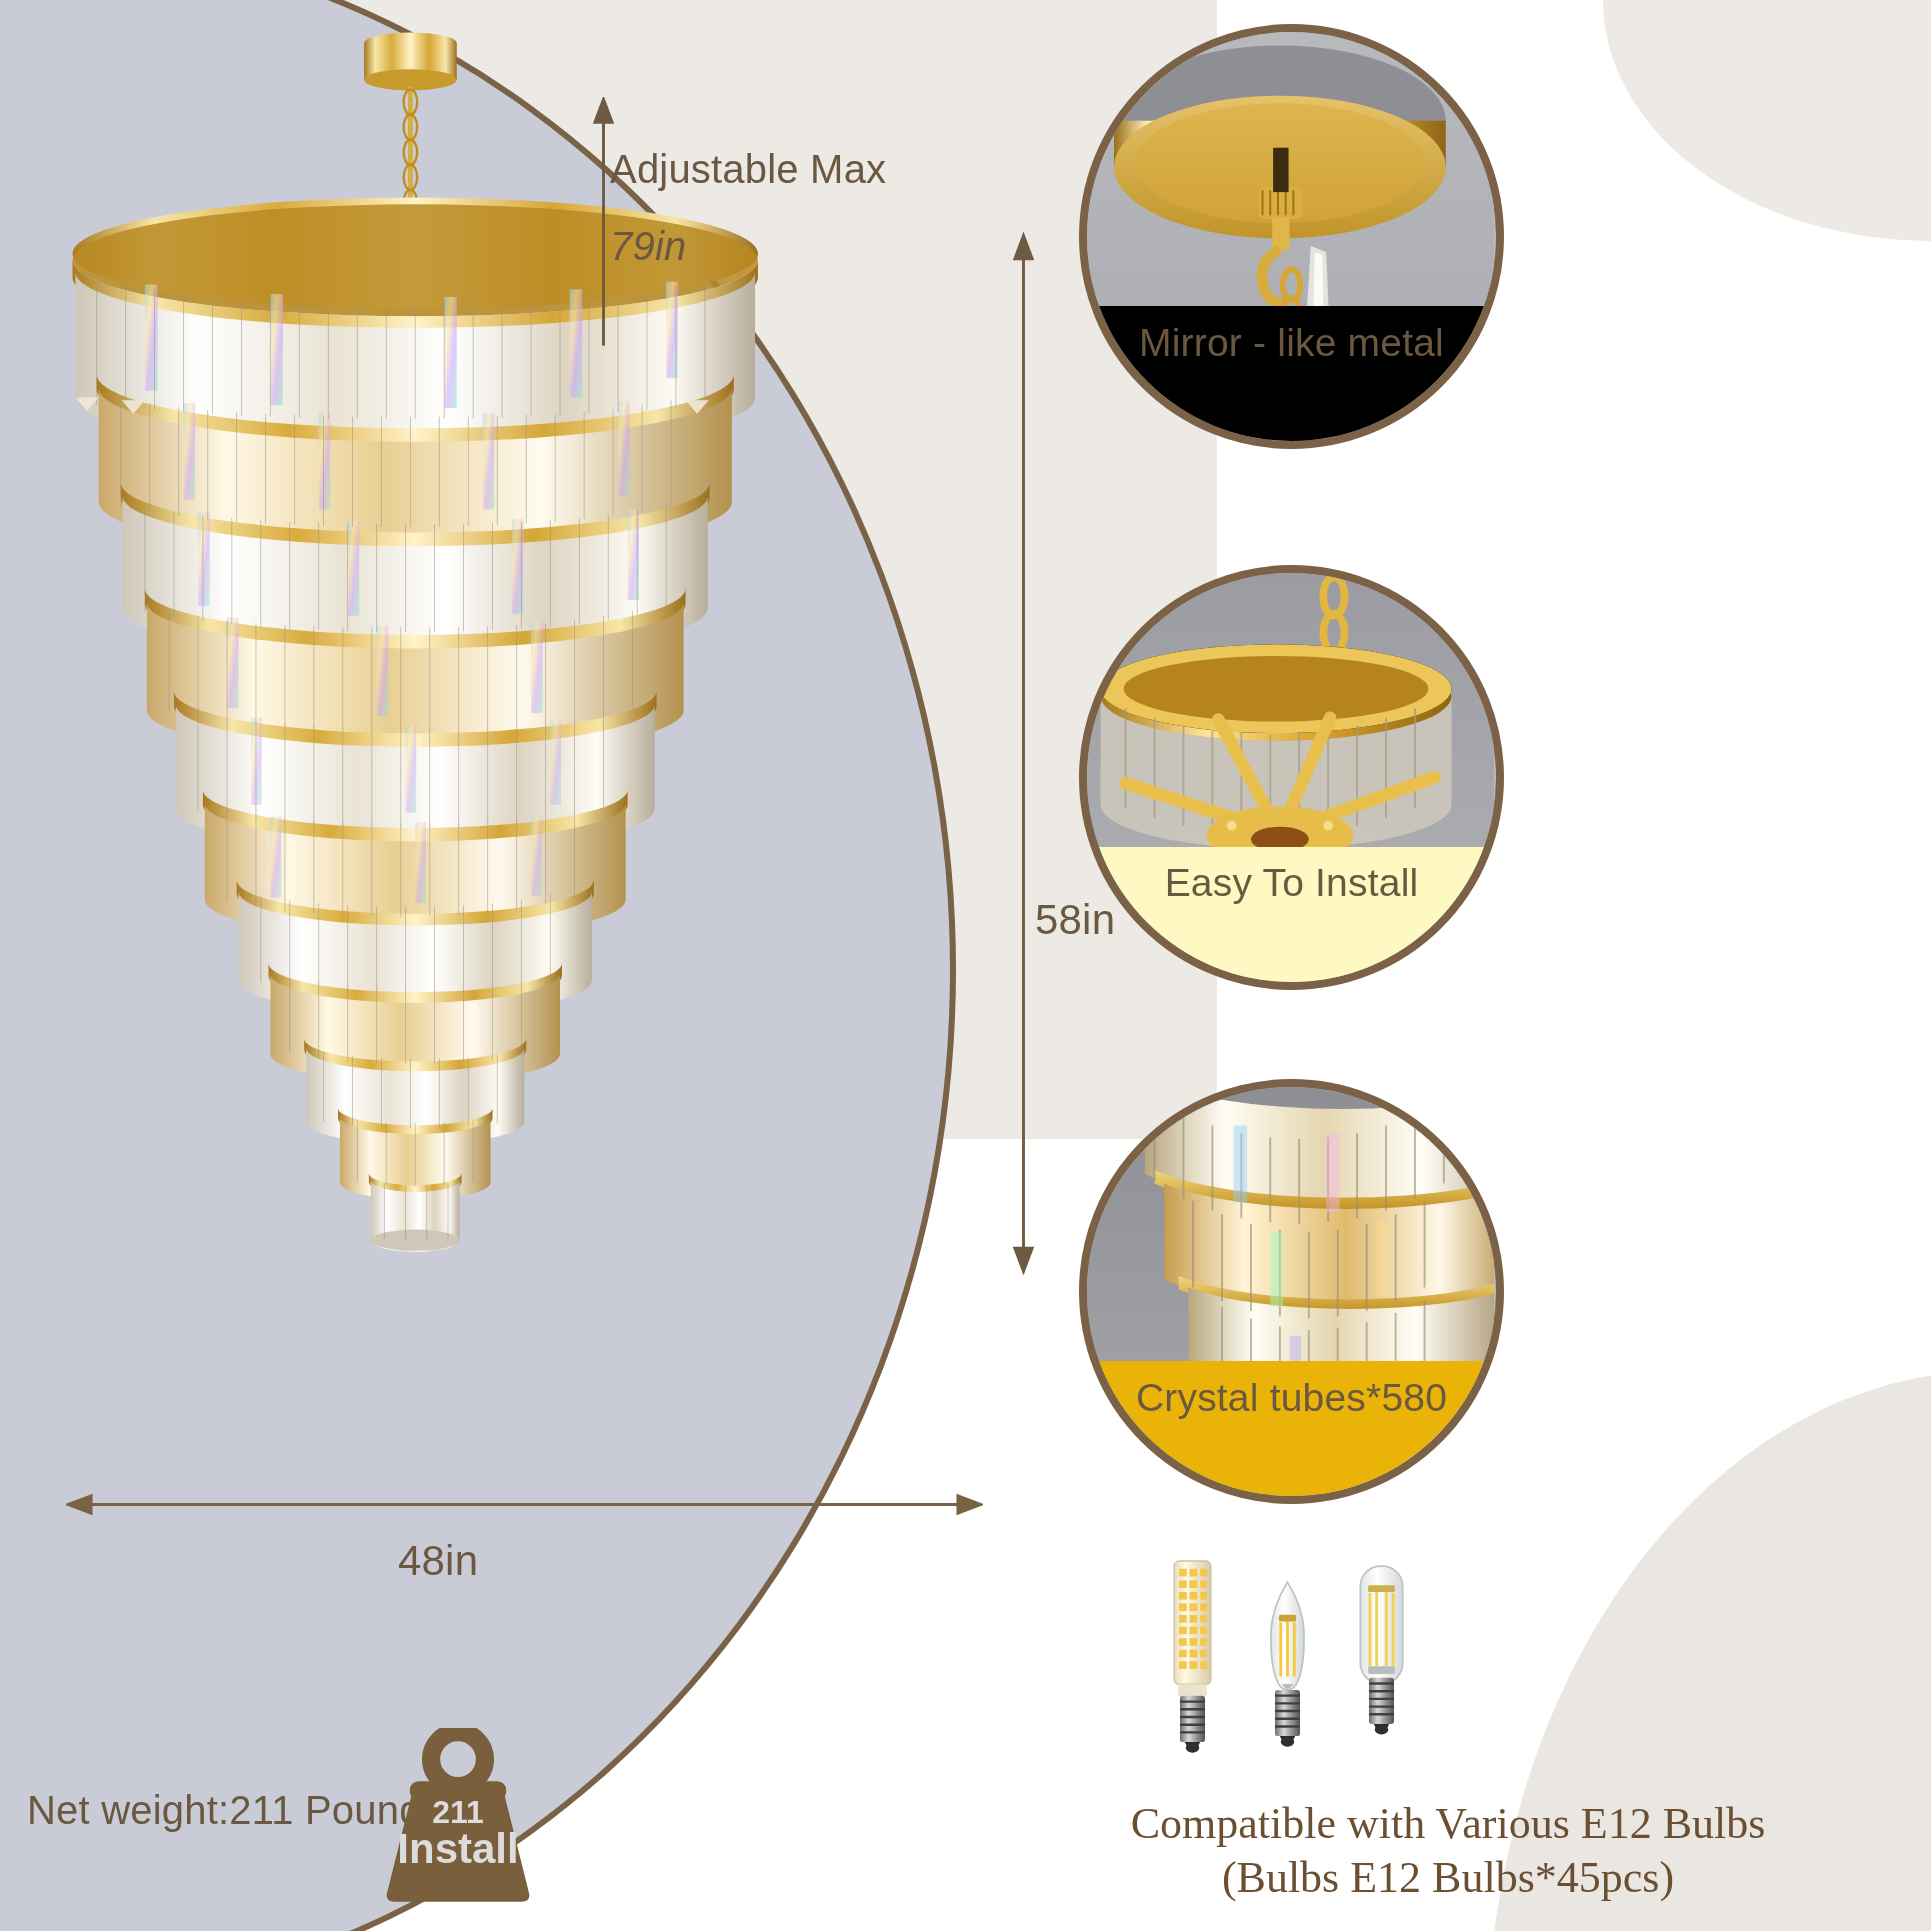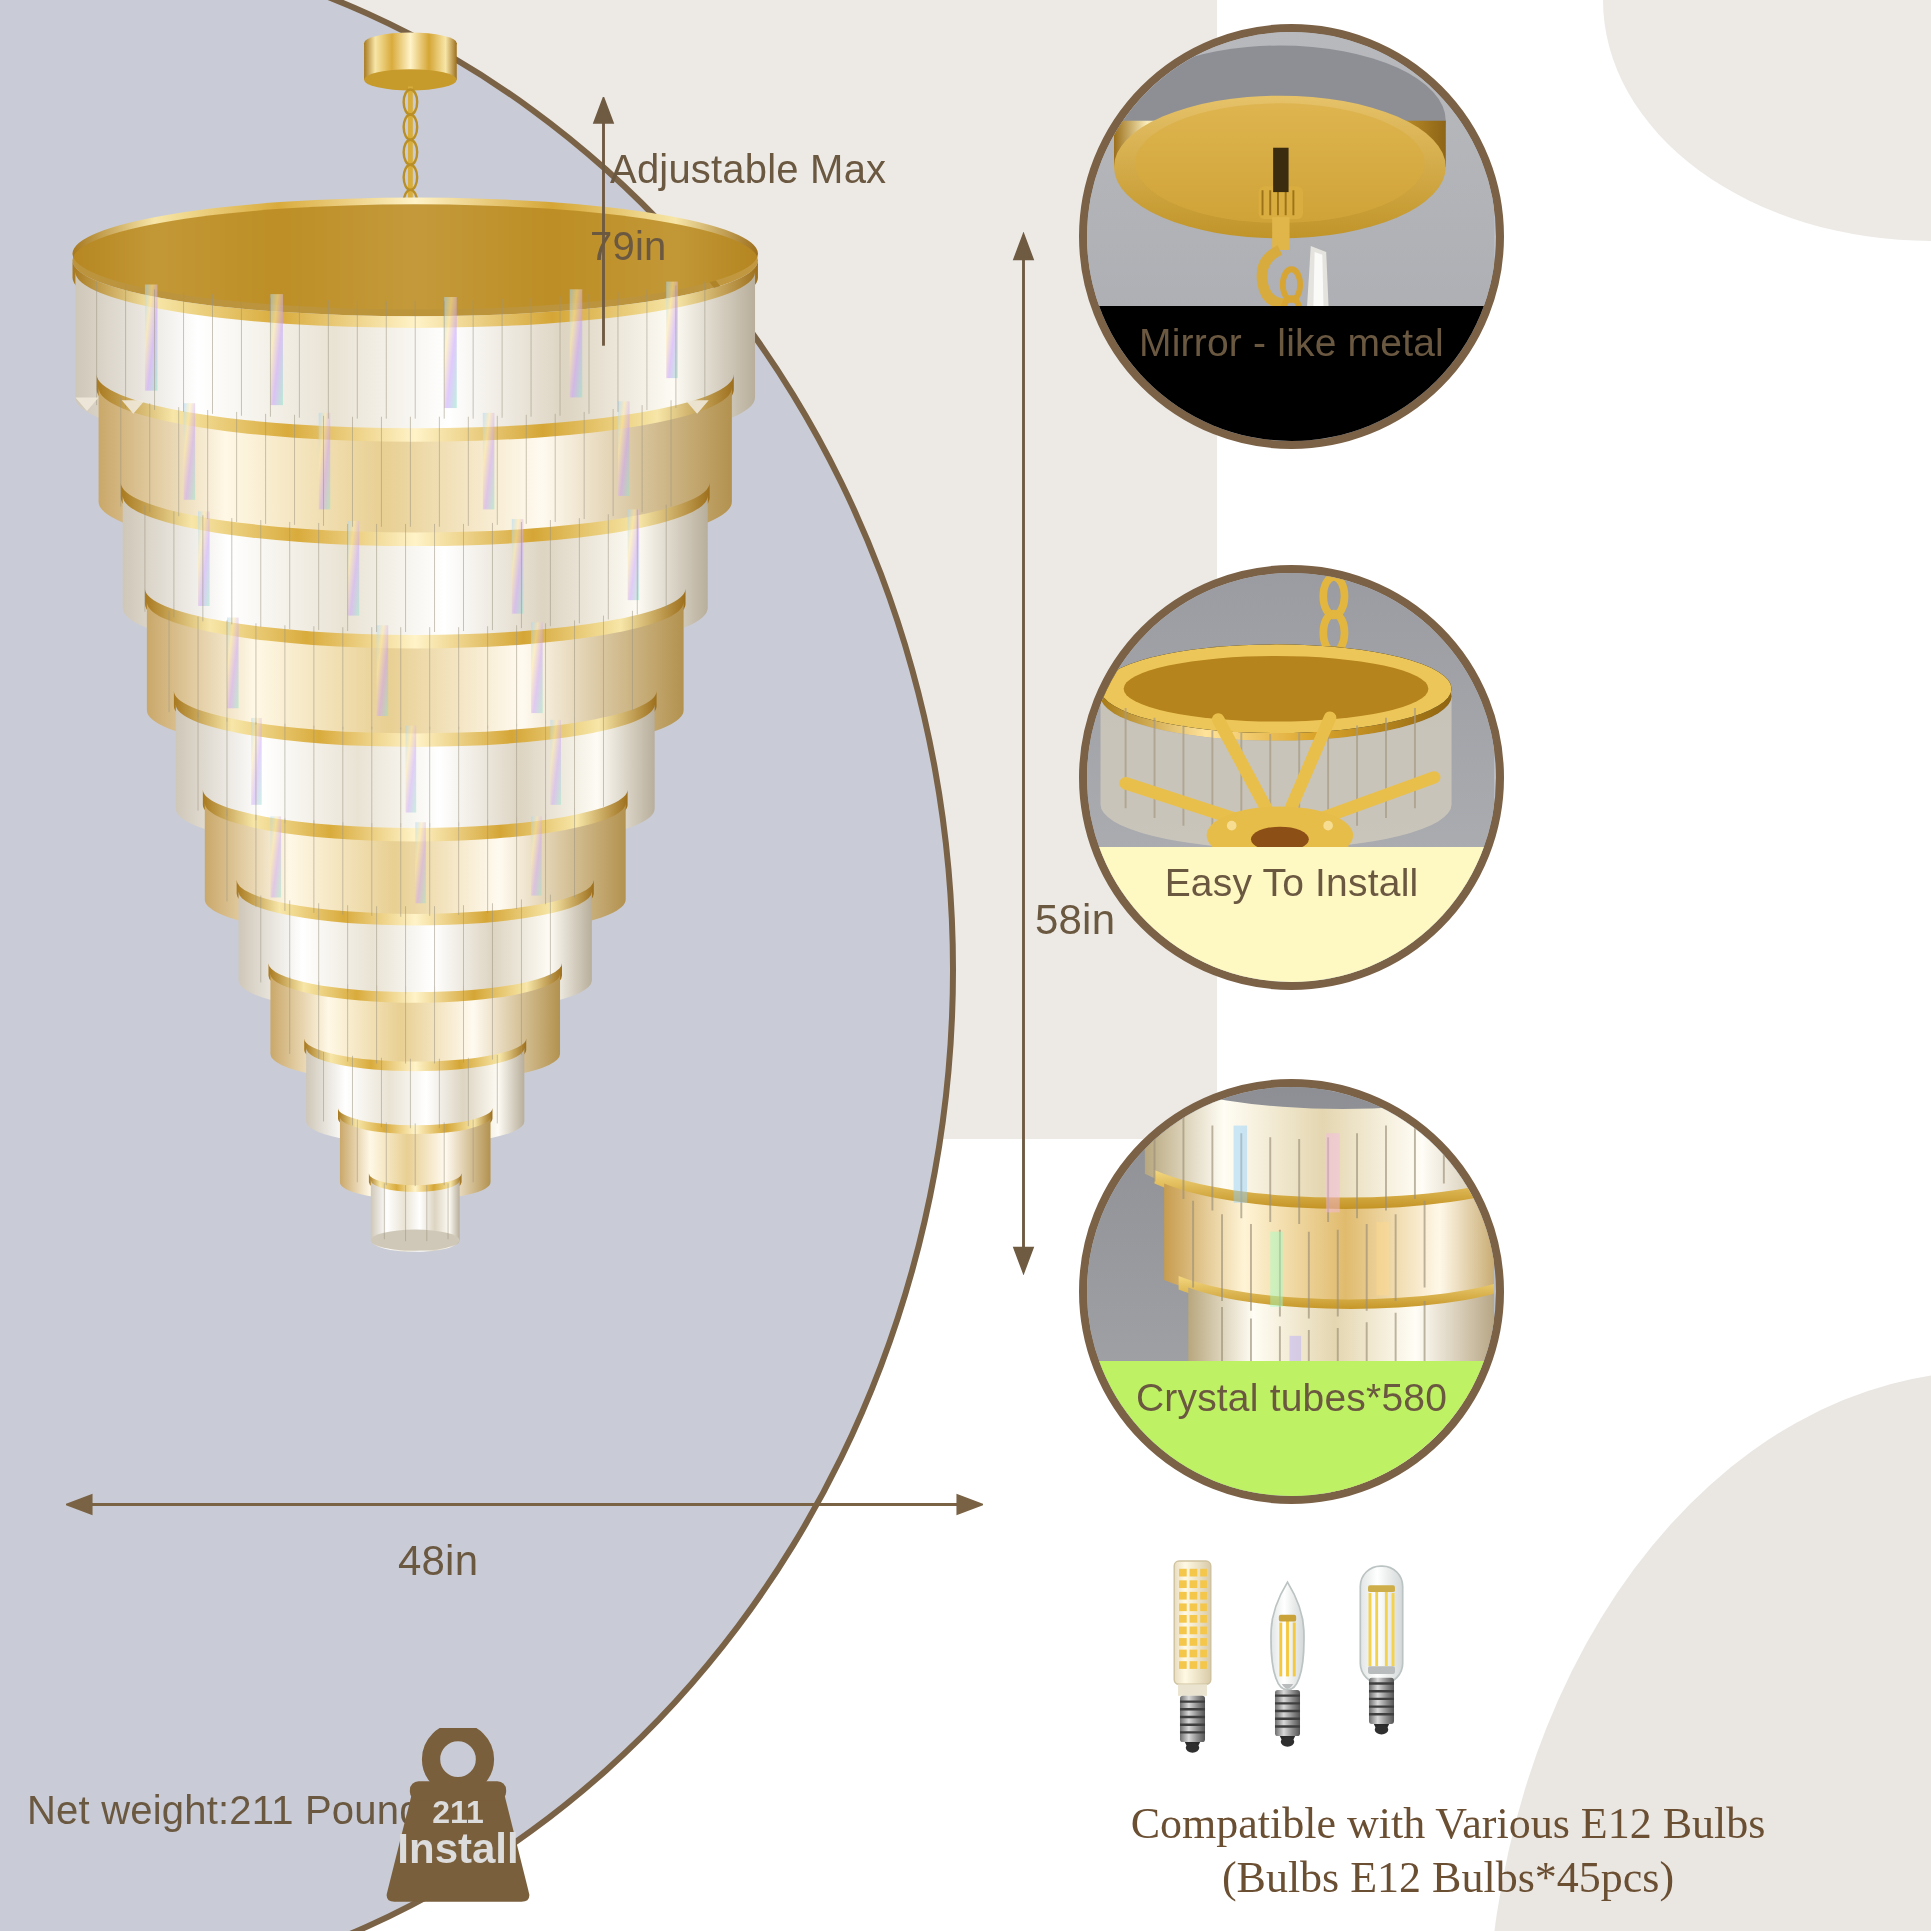--- a/index.html
+++ b/index.html
@@ -63,21 +63,21 @@
   .feature .cap {
     position:absolute; left:0; right:0; bottom:0; height:33%;
     display:flex; align-items:flex-start; justify-content:center;
     padding-top:15.4px;
     background:#000000;
     color:#6b5841;
     font-size:39px;
     letter-spacing:0.2px;
   }
   .feature.f2 .cap { background:#fef9c3; padding-top:14px; }
-  .feature.f3 .cap { background:#bef264; }
+  .feature.f3 .cap { background:#eab308; }
 
   
   .weight-badge { position:absolute; left:381px; top:1728px; width:154px; height:174px; }
   .weight-badge .txt {
     position:absolute; left:0; right:0; top:68px;
     text-align:center; color:#dcdcdc;
     font-weight:bold; line-height:1.0;
   }
   .weight-badge .n1 { font-size:32px; }
   .weight-badge .n2 { font-size:42px; }
@@ -331,21 +331,21 @@
     </g>
   </svg>
 
   <svg width="77" height="251" viewBox="0 0 80 260" style="position:absolute;left:565px;top:97px;">
     <g stroke="#6f5a42" stroke-width="3" fill="#6f5a42">
       <line x1="40" y1="18" x2="40" y2="258"></line>
       <polygon points="40,2 31,26 49,26"></polygon>
     </g>
   </svg>
   <div class="lbl" style="left:610px; top:147px;">Adjustable Max</div>
-  <div class="lbl" style="left:590px; top:224px;">79in</div>
+  <div class="lbl" style="left:610px; top:224px;font-style:italic;">79in</div>
 
   <svg width="77" height="1043" viewBox="0 0 80 1080" style="position:absolute;left:985px;top:232px;">
     <g stroke="#6f5a42" stroke-width="3" fill="#6f5a42">
       <line x1="40" y1="16" x2="40" y2="1064"></line>
       <polygon points="40,2 31,26 49,26"></polygon>
       <polygon points="40,1078 31,1054 49,1054"></polygon>
     </g>
   </svg>
   <div class="lbl lbl-big" style="left:1035px; top:896px;">58in</div>
 

